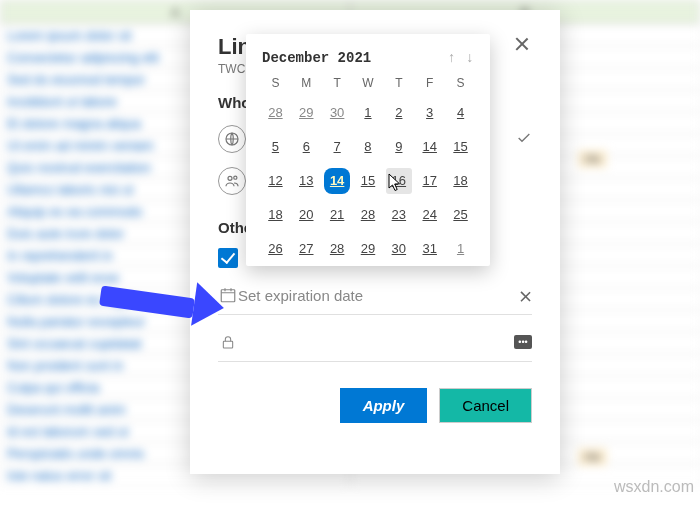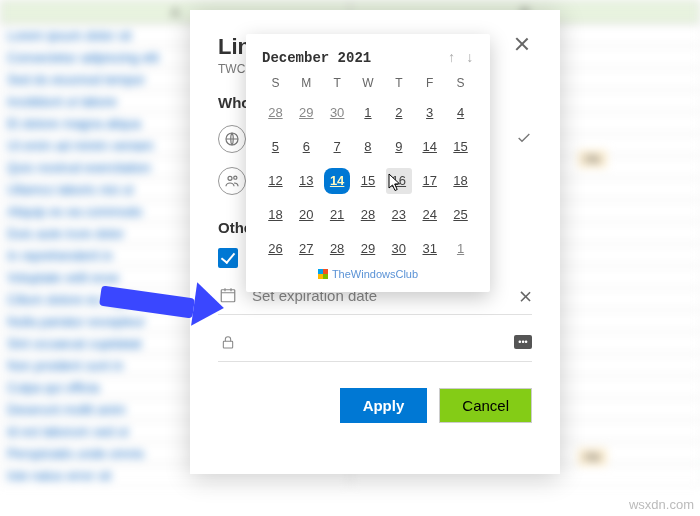--- a/index.html
+++ b/index.html
@@ -28,27 +28,27 @@
   .q { font-size: 15px; font-weight: 600; color: #333; margin-top: 18px; }
   .opt { display: flex; align-items: center; gap: 14px; margin-top: 14px; font-size: 15px; color: #444; }
   .oicon { width: 28px; height: 28px; border: 1.5px solid #999; border-radius: 50%; display: flex; align-items: center; justify-content: center; color: #777; }
   .check { margin-left: auto; color: #777; }
 
   .other-h { font-size: 15px; font-weight: 600; color: #333; margin-top: 24px; }
   .chk-row { display: flex; align-items: center; gap: 12px; margin-top: 12px; font-size: 15px; color: #444; }
   .chk { width: 20px; height: 20px; background: #0078d4; border-radius: 2px; display: flex; align-items: center; justify-content: center; }
   .chk::after { content: ""; width: 6px; height: 11px; border: solid #fff; border-width: 0 2.5px 2.5px 0; transform: rotate(40deg); margin-top: -3px; }
 
-  .field { display: flex; align-items: center; gap: 14px; border-bottom: 1px solid #e0e0e0; padding: 10px 0; margin-top: 8px; color: #888; font-size: 15px; }
+  .field { display: flex; align-items: center; border-bottom: 1px solid #e0e0e0; padding: 10px 0; margin-top: 8px; color: #888; font-size: 15px; }
   .field .ricon { margin-left: auto; cursor: pointer; }
   .ficon { width: 20px; color: #888; display: flex; justify-content: center; }
 
   .btns { display: flex; justify-content: flex-end; gap: 12px; margin-top: 26px; }
-  .btn { font-size: 15px; padding: 8px 22px; border: 1px solid #ccc; background: #84cc16; cursor: pointer; }
-  .btn.primary { background: #0078d4; color: #fff; border-color: #0078d4; font-weight: 600; }
+  .btn { font-size: 15px; padding: 8px 22px; border: 1px solid #ccc; background: #14b8a6; cursor: pointer; }
+  .btn.primary { background: #0078d4; color: #fff; border-color: #0078d4; font-weight: 600; font-style: italic; }
 
   
   .cal { position: absolute; left: 246px; top: 34px; width: 244px; background: #fff; box-shadow: 0 6px 20px rgba(0,0,0,.22); padding: 12px 14px 4px; font-size: 13px; border-radius: 2px; }
   .cal-head { display: flex; align-items: center; justify-content: space-between; padding: 4px 2px 10px; font-family: Liberation Mono, monospace; }
   .cal-mon { font-weight: 600; font-size: 14px; color: #333; }
   .cal-nav { display: flex; gap: 10px; color: #aaa; }
   .cal-nav span { cursor: pointer; font-size: 14px; }
   .cal-grid { display: grid; grid-template-columns: repeat(7, 1fr); text-align: center; row-gap: 8px; }
   .dow { font-size: 12px; color: #666; margin-bottom: 2px; }
   .day { font-size: 13px; color: #888; width: 26px; height: 26px; line-height: 26px; margin: 0 auto; border-radius: 3px; text-decoration: underline; }
@@ -58,21 +58,21 @@
   .watermark { text-align: center; font-size: 11px; color: #5b93d6; padding: 6px 0 8px; }
   .wm-logo { display:inline-block; width:10px; height:10px; background: conic-gradient(#f25022 0 25%, #7fba00 0 50%, #ffb900 0 75%, #00a4ef 0); margin-right:4px; vertical-align:-1px; }
 
   
   .arrow { position: absolute; left: 100px; top: 280px; width: 120px; height: 44px; pointer-events: none; }
   .arrow-body { position: absolute; left: 0; top: 12px; width: 94px; height: 20px; background: #3a47ff; transform: rotate(8deg); border-radius: 4px; }
   .arrow-head { position: absolute; right: -4px; top: 4px; width: 0; height: 0; border-left: 30px solid #3a47ff; border-top: 22px solid transparent; border-bottom: 22px solid transparent; transform: rotate(8deg); }
 
   .cursor { position: absolute; left: 388px; top: 173px; font-size: 15px; pointer-events:none; }
 
-  .credit { position: absolute; right: 6px; bottom: 4px; font-size: 13px; color: #bbb; }
+  .credit { position: absolute; right: 6px; bottom: 20px; font-size: 16px; color: #bbb; }
 </style>
 </head>
 <body>
 
 <div class="sheet">
   <div class="colhead">
     <div>A</div>
     <div>B</div>
   </div>
   <div class="rows">
@@ -286,21 +286,20 @@
       <div class="day in">24</div>
       <div class="day in">25</div>
       <div class="day in">26</div>
       <div class="day in">27</div>
       <div class="day in">28</div>
       <div class="day in">29</div>
       <div class="day in">30</div>
       <div class="day in">31</div>
       <div class="day">1</div>
     </div>
-  <div class="watermark"><span class="wm-logo"></span><span>TheWindowsClub</span></div>
 </div>
 
 <div class="arrow">
   <div class="arrow-body"></div>
   <div class="arrow-head"></div>
 </div>
 
 <div class="cursor">
   <svg width="16" height="20" viewBox="0 0 16 20">
       <path d="M1 1l0 14 3.5-3 2.5 5.5 2.2-1-2.5-5.5 4.8-.2z" fill="#fff" stroke="#000" stroke-width="1"></path>

